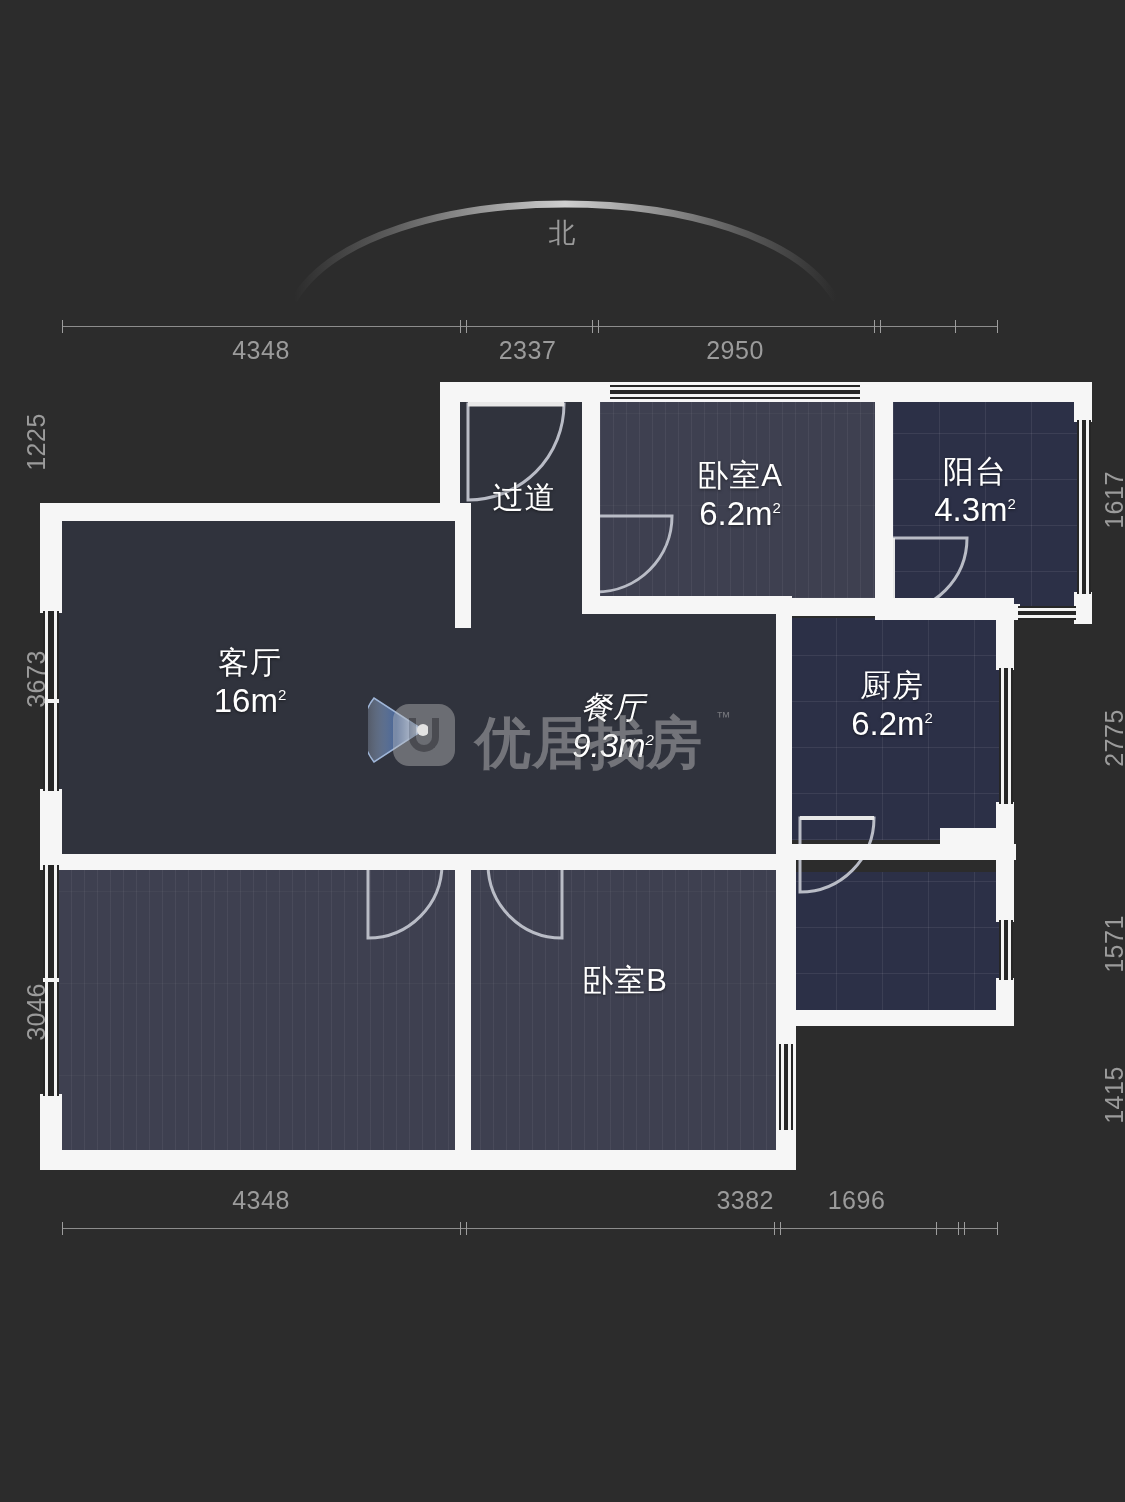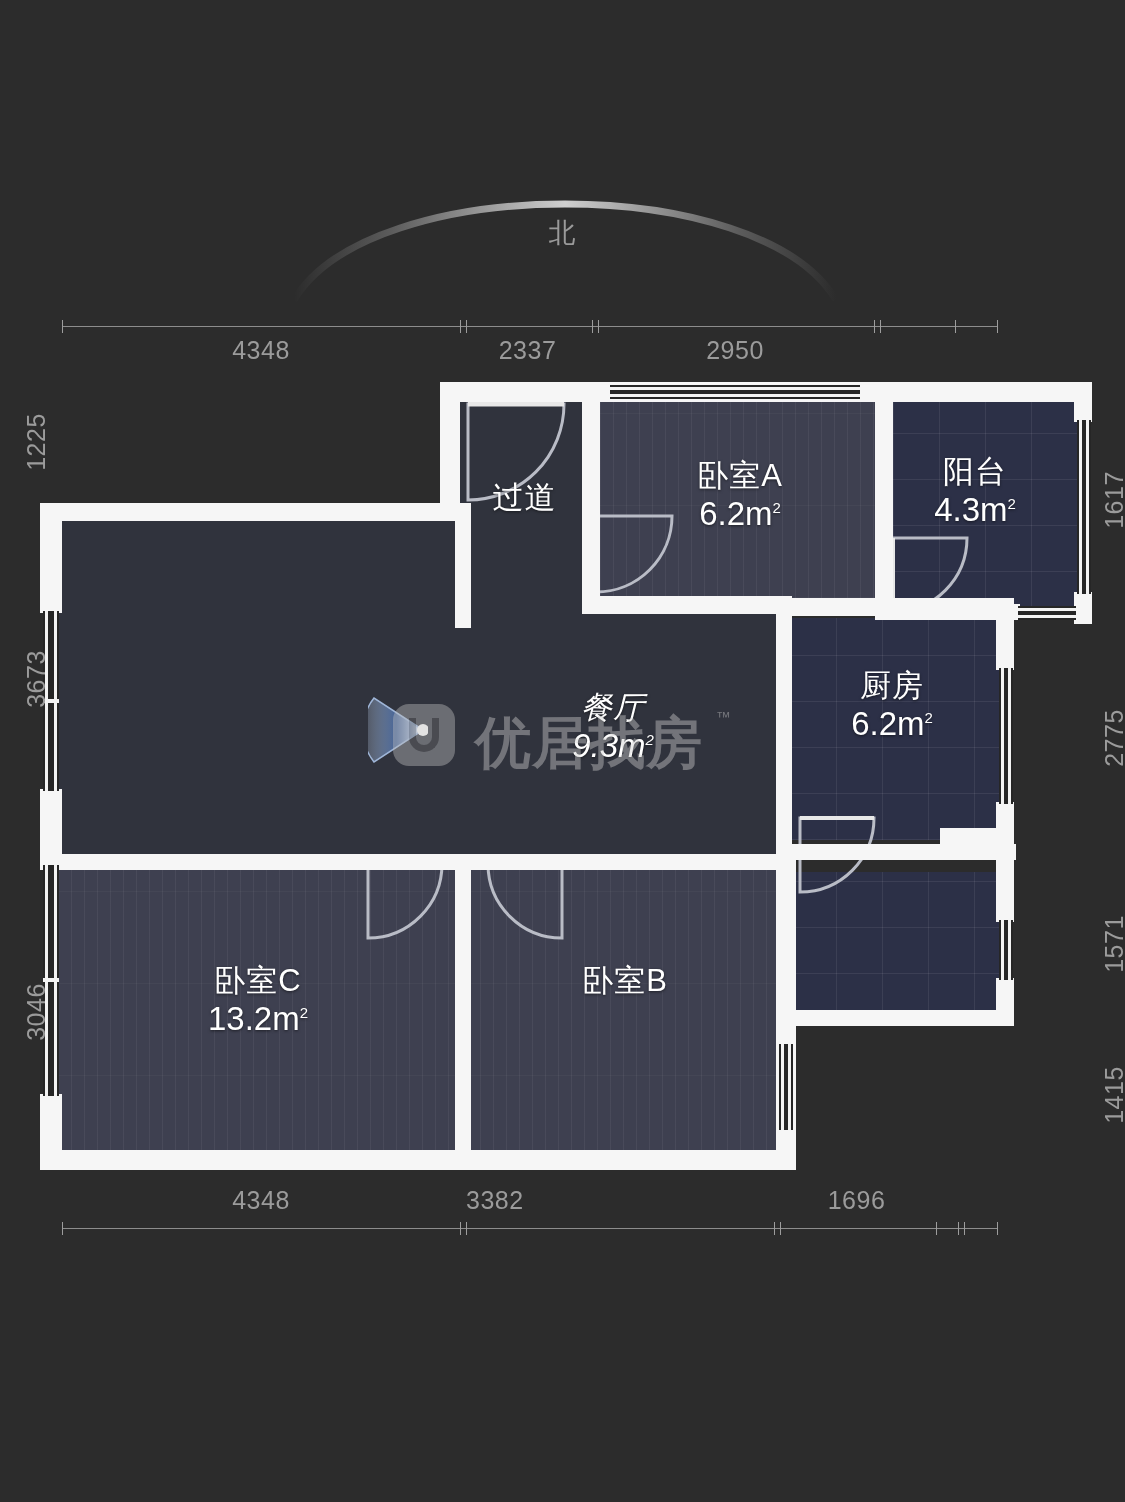--- a/index.html
+++ b/index.html
@@ -213,43 +213,43 @@
     <div class="window window-v" style="left:999px; top:668px; width:14px; height:136px;"></div>
 
     <div class="window window-v" style="left:999px; top:920px; width:14px; height:60px;"></div>
 
     <div class="window window-v" style="left:779px; top:1044px; width:14px; height:86px;"></div>
 
     <div class="window window-h" style="left:610px; top:385px; width:250px; height:14px;"></div>
 
   </div>
 
+  <div class="label" style="left:165px; top:645px; width:170px;">
+    <span class="name">客厅</span>
+    <span class="area"><span>16</span><span>m</span><span class="sup">2</span></span>
+  </div>
 
   <div class="label" style="left:528px; top:690px; width:170px;font-style:italic;">
     <span class="name">餐厅</span>
     <span class="area"><span>9.3</span><span>m</span><span class="sup">2</span></span>
   </div>
 
   <div class="label" style="left:442px; top:480px; width:165px;">
     <span class="name">过道</span>
   </div>
 
   <div class="label" style="left:655px; top:458px; width:170px;">
     <span class="name">卧室A</span>
     <span class="area"><span>6.2</span><span>m</span><span class="sup">2</span></span>
   </div>
 
   <div class="label" style="left:535px; top:963px; width:180px;">
     <span class="name">卧室B</span>
   </div>
 
-  <div class="label" style="left:168px; top:963px; width:180px;">
-    <span class="name">卧室C</span>
-    <span class="area"><span>13.2</span><span>m</span><span class="sup">2</span></span>
-  </div>
 
   <div class="label" style="left:895px; top:454px; width:160px;">
     <span class="name">阳台</span>
     <span class="area"><span>4.3</span><span>m</span><span class="sup">2</span></span>
   </div>
 
   <div class="label" style="left:812px; top:668px; width:160px;">
     <span class="name">厨房</span>
     <span class="area"><span>6.2</span><span>m</span><span class="sup">2</span></span>
   </div>
@@ -296,21 +296,21 @@
     <div class="tick tick-v" style="left:62px;  top:1222px;"></div>
     <div class="tick tick-v" style="left:460px; top:1222px;"></div>
     <div class="tick tick-v" style="left:466px; top:1222px;"></div>
     <div class="tick tick-v" style="left:774px; top:1222px;"></div>
     <div class="tick tick-v" style="left:780px; top:1222px;"></div>
     <div class="tick tick-v" style="left:936px; top:1222px;"></div>
     <div class="tick tick-v" style="left:958px; top:1222px;"></div>
     <div class="tick tick-v" style="left:964px; top:1222px;"></div>
     <div class="tick tick-v" style="left:997px; top:1222px;"></div>
     <div class="dim-text" style="left:62px;  top:1186px; width:398px; text-align:center;">4348</div>
-    <div class="dim-text" style="left:466px; top:1186px; width:308px; text-align:left;">3382</div>
+    <div class="dim-text" style="left:466px; top:1186px; width:308px; text-align:right;">3382</div>
     <div class="dim-text" style="left:778px; top:1186px; width:157px; text-align:center;">1696</div>
   </div>
 
   <div id="dims-left">
     <div class="dim-text dim-text-v" style="left:22px; top:501px; transform:rotate(-90deg); transform-origin:left top; width:118px; text-align:center;">1225</div>
     <div class="dim-text dim-text-v" style="left:22px; top:853px; transform:rotate(-90deg); transform-origin:left top; width:348px; text-align:center;">3673</div>
     <div class="dim-text dim-text-v" style="left:22px; top:1167px; transform:rotate(-90deg); transform-origin:left top; width:310px; text-align:center;">3046</div>
   </div>
 
   <div id="dims-right">

